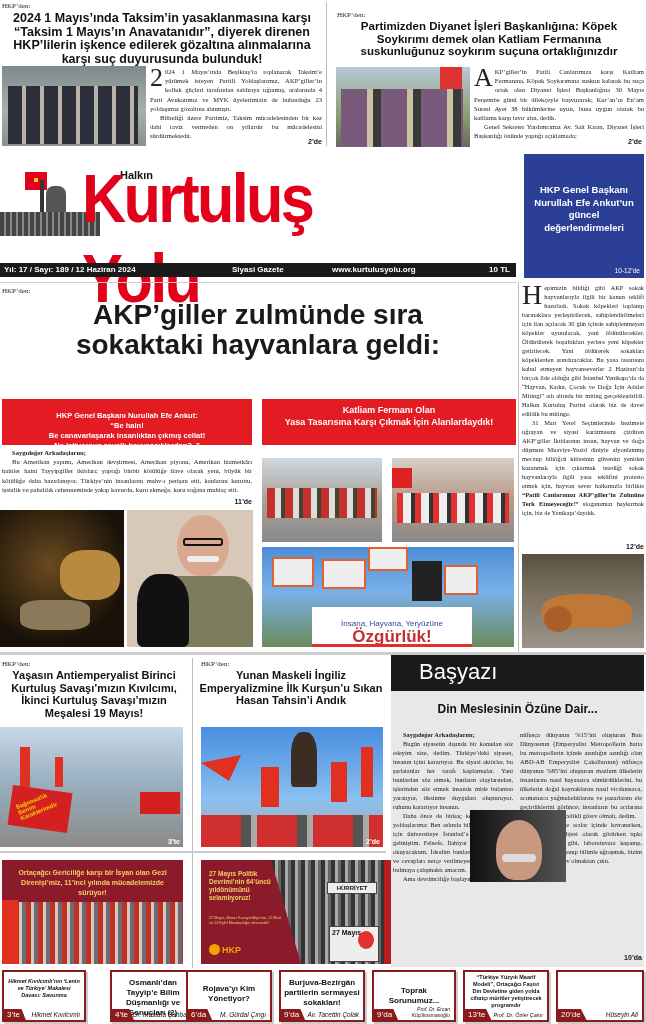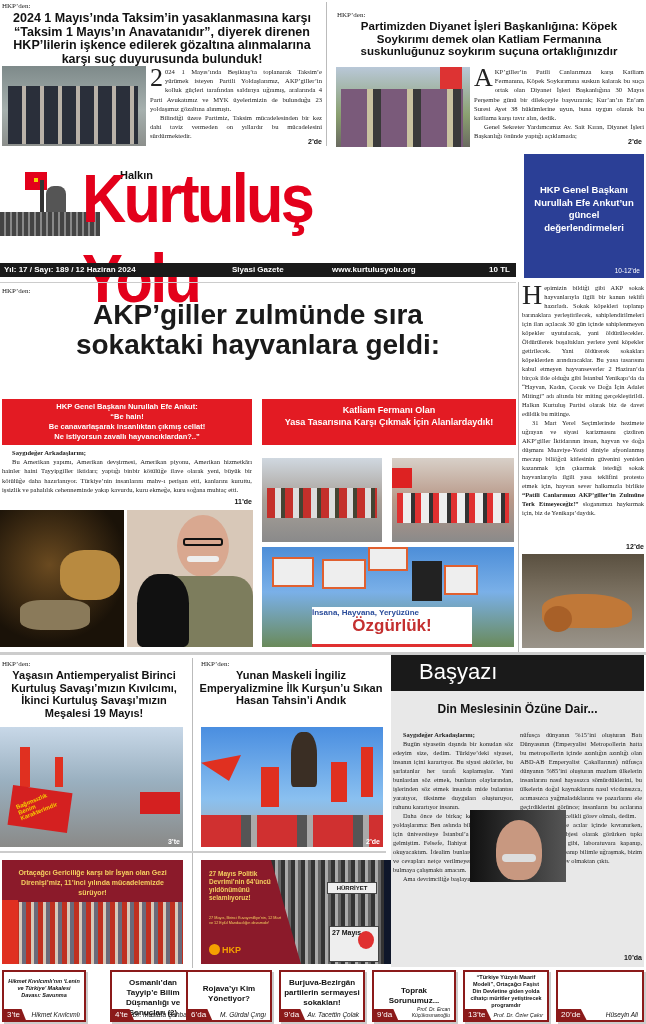--- a/index.html
+++ b/index.html
@@ -67,21 +67,21 @@
   <div class="abs" style="right:4px;bottom:4px;font-size:6.5px;font-weight:normal">10-12’de</div>
 </div>
 
 <div class="hline" style="left:0;top:282px;width:516px;height:1px;background:#ccc"></div>
 <div class="abs tag" style="left:2px;top:287px">HKP’den:</div>
 <div class="abs hl" style="left:0;top:300px;width:516px;font-size:28px;line-height:30px;color:#1a1a1a">
   <div>AKP’giller zulmünde sıra</div>
   <div>sokaktaki hayvanlara geldi:</div>
 </div>
 
-<div class="redbox" style="left:2px;top:399px;width:250px;height:46px;font-size:7.5px;line-height:10px;padding-top:3px">
+<div class="redbox" style="left:2px;top:399px;width:250px;height:46px;font-size:7.5px;line-height:10px;padding-top:12px">
   <div>HKP Genel Başkanı Nurullah Efe Ankut:</div>
   <div>“Be hain!</div>
   <div>Be canavarlaşarak insanlıktan çıkmış cellat!</div>
   <div>Ne istiyorsun zavallı hayvancıklardan?..”</div>
 </div>
 <div class="redbox" style="left:262px;top:399px;width:254px;height:46px;font-size:9px;line-height:11.5px;padding-top:6px">
   <div>Katliam Fermanı Olan</div>
   <div>Yasa Tasarısına Karşı Çıkmak İçin Alanlardaydık!</div>
 </div>
 
@@ -110,21 +110,21 @@
   <div class="abs" style="left:0;top:10px;width:20px;height:20px;background:#d22"></div>
   <div class="abs" style="left:5px;top:35px;width:112px;height:30px;background:repeating-linear-gradient(90deg,#e03030 0 6px,#eee 6px 14px,#333 14px 18px)"></div>
 </div>
 <div class="photo" style="left:262px;top:547px;width:252px;height:100px;background:linear-gradient(#4d8ed8,#7ab0e8 45%,#6a8a5a)">
   <div class="abs" style="left:10px;top:10px;width:42px;height:30px;background:#eee;border:2px solid #e06030"></div>
   <div class="abs" style="left:60px;top:12px;width:44px;height:30px;background:#eee;border:2px solid #e06030"></div>
   <div class="abs" style="left:106px;top:0;width:40px;height:24px;background:#eee;border:2px solid #e06030"></div>
   <div class="abs" style="left:150px;top:14px;width:30px;height:40px;background:#222"></div>
   <div class="abs" style="left:182px;top:18px;width:34px;height:30px;background:#eee;border:2px solid #e06030"></div>
   <div class="abs" style="left:50px;top:60px;width:160px;height:40px;background:#fff;border-bottom:3px solid #e03030">
-    <div style="font-family:'Liberation Sans',sans-serif;font-size:8px;color:#2a4c9a;font-weight:bold;padding-top:1px">İnsana, Hayvana, Yeryüzüne</div>
+    <div style="text-align:center;font-family:'Liberation Sans',sans-serif;font-size:8px;color:#2a4c9a;font-weight:normal;padding-top:12px">İnsana, Hayvana, Yeryüzüne</div>
     <div style="text-align:center;font-family:'Liberation Sans',sans-serif;font-size:17px;color:#c43030;font-weight:bold;line-height:18px">Özgürlük!</div>
   </div>
 </div>
 
 <div class="vline" style="left:518px;top:282px;height:372px"></div>
 <div class="abs body" style="left:522px;top:283px;width:122px;font-size:6.4px;line-height:9px">
   <span class="drop" style="font-size:28px;line-height:24px">H</span><span>epimizin bildiği gibi AKP sokak hayvanlarıyla ilgili bir kanun teklifi hazırladı. Sokak köpekleri toplanıp barınaklara yerleştirilecek, sahiplendirilmeleri için ilan açılacak 30 gün içinde sahiplenmeyen köpekler uyutulacak, yani öldürülecekler. Öldürülerek boşaltıkları yerlere yeni köpekler getirilecek. Yani öldürerek sokakları köpeklerden arındıracaklar. Bu yasa tasarısını kabul etmeyen hayvanseverler 2 Haziran’da birçok ilde olduğu gibi İstanbul Yenikapı’da da “Hayvan, Kadın, Çocuk ve Doğa İçin Adalet Mitingi” adı altında bir miting gerçekleştirildi. Halkın Kurtuluş Partisi olarak biz de davet edildik bu mitinge.</span>
   <p><span>31 Mart Yerel Seçimlerinde hezimete uğrayan ve siyasi karizmasını çizdiren AKP’giller İktidarının insan, hayvan ve doğa düşmanı Muaviye-Yezid diniyle afyonlanmış meczup biliöğcü kitlesinin güvenini yeniden kazanmak için çıkarmak istediği sokak hayvanlarıyla ilgili yasa teklifini protesto etmek için, hayvan sever halkımızla birlikte</span> <b>“Patili Canlarımızı AKP’giller’in Zulmüne Terk Etmeyeceğiz!”</b> <span>sloganımızı haykırmak için, biz de Yenikapı’daydık.</span></p>
 </div>
 <div class="abs ref" style="left:604px;top:543px;width:40px">12’de</div>
@@ -162,21 +162,21 @@
 </div>
 
 <div class="hline" style="left:0;top:851px;width:386px;height:2px;background:#ccc"></div>
 
 <div class="photo" style="left:2px;top:860px;width:181px;height:104px;background:#8b1a2a">
   <div class="abs" style="left:8px;right:8px;top:8px;color:#f5d060;font-family:'Liberation Sans',sans-serif;font-weight:bold;font-size:7px;line-height:10px;text-align:center">Ortaçağcı Gericiliğe karşı bir İsyan olan Gezi Direnişi’miz, 11’inci yılında mücadelemizde sürüyor!</div>
   <div class="abs" style="left:0;top:42px;width:181px;height:62px;background:repeating-linear-gradient(90deg,#c03020 0 5px,#d8c8b8 5px 8px,#6a6a7a 8px 12px)"></div>
   <div class="abs" style="left:0;top:40px;width:16px;height:64px;background:#e03020"></div>
 </div>
 
-<div class="photo" style="left:201px;top:860px;width:216px;height:104px;background:#0f172a">
+<div class="photo" style="left:201px;top:860px;width:216px;height:104px;background:#b91c1c">
   <div class="abs" style="left:0;top:0;width:183px;height:104px;background:repeating-linear-gradient(90deg,#333 0 4px,#aaa 4px 7px,#666 7px 10px)"></div>
   <div class="abs" style="left:0;top:0;width:90px;height:104px;background:#8b1a2a;clip-path:polygon(0 0,70% 0,100% 100%,0 100%);width:100px"></div>
   <div class="abs" style="left:8px;top:10px;width:70px;color:#f5d060;font-family:'Liberation Sans',sans-serif;font-weight:bold;font-size:6.5px;line-height:8px">27 Mayıs Politik Devrimi’nin 64’üncü yıldönümünü selamlıyoruz!</div>
   <div class="abs" style="left:8px;top:56px;width:72px;color:#f5d060;font-family:'Liberation Sans',sans-serif;font-size:3.8px;line-height:5px">27 Mayıs, Birinci Kuvayımilliye’nin, 12 Mart ve 12 Eylül Mandacılığın devamıdır!</div>
   <div class="abs" style="left:8px;top:84px;display:flex;align-items:center">
     <span style="display:inline-block;width:11px;height:11px;border-radius:50%;background:#f5a000"></span>
     <span style="color:#f5a000;font-family:'Liberation Sans',sans-serif;font-weight:bold;font-size:9px;margin-left:2px">HKP</span>
   </div>
   <div class="abs" style="left:126px;top:22px;width:50px;height:12px;background:#eee;border:1px solid #444;font-family:'Liberation Sans',sans-serif;font-size:6px;text-align:center;line-height:10px;font-weight:bold">HÜRRİYET</div>
   <div class="abs" style="left:128px;top:66px;width:50px;height:36px;background:#eee;border:1px solid #444">

